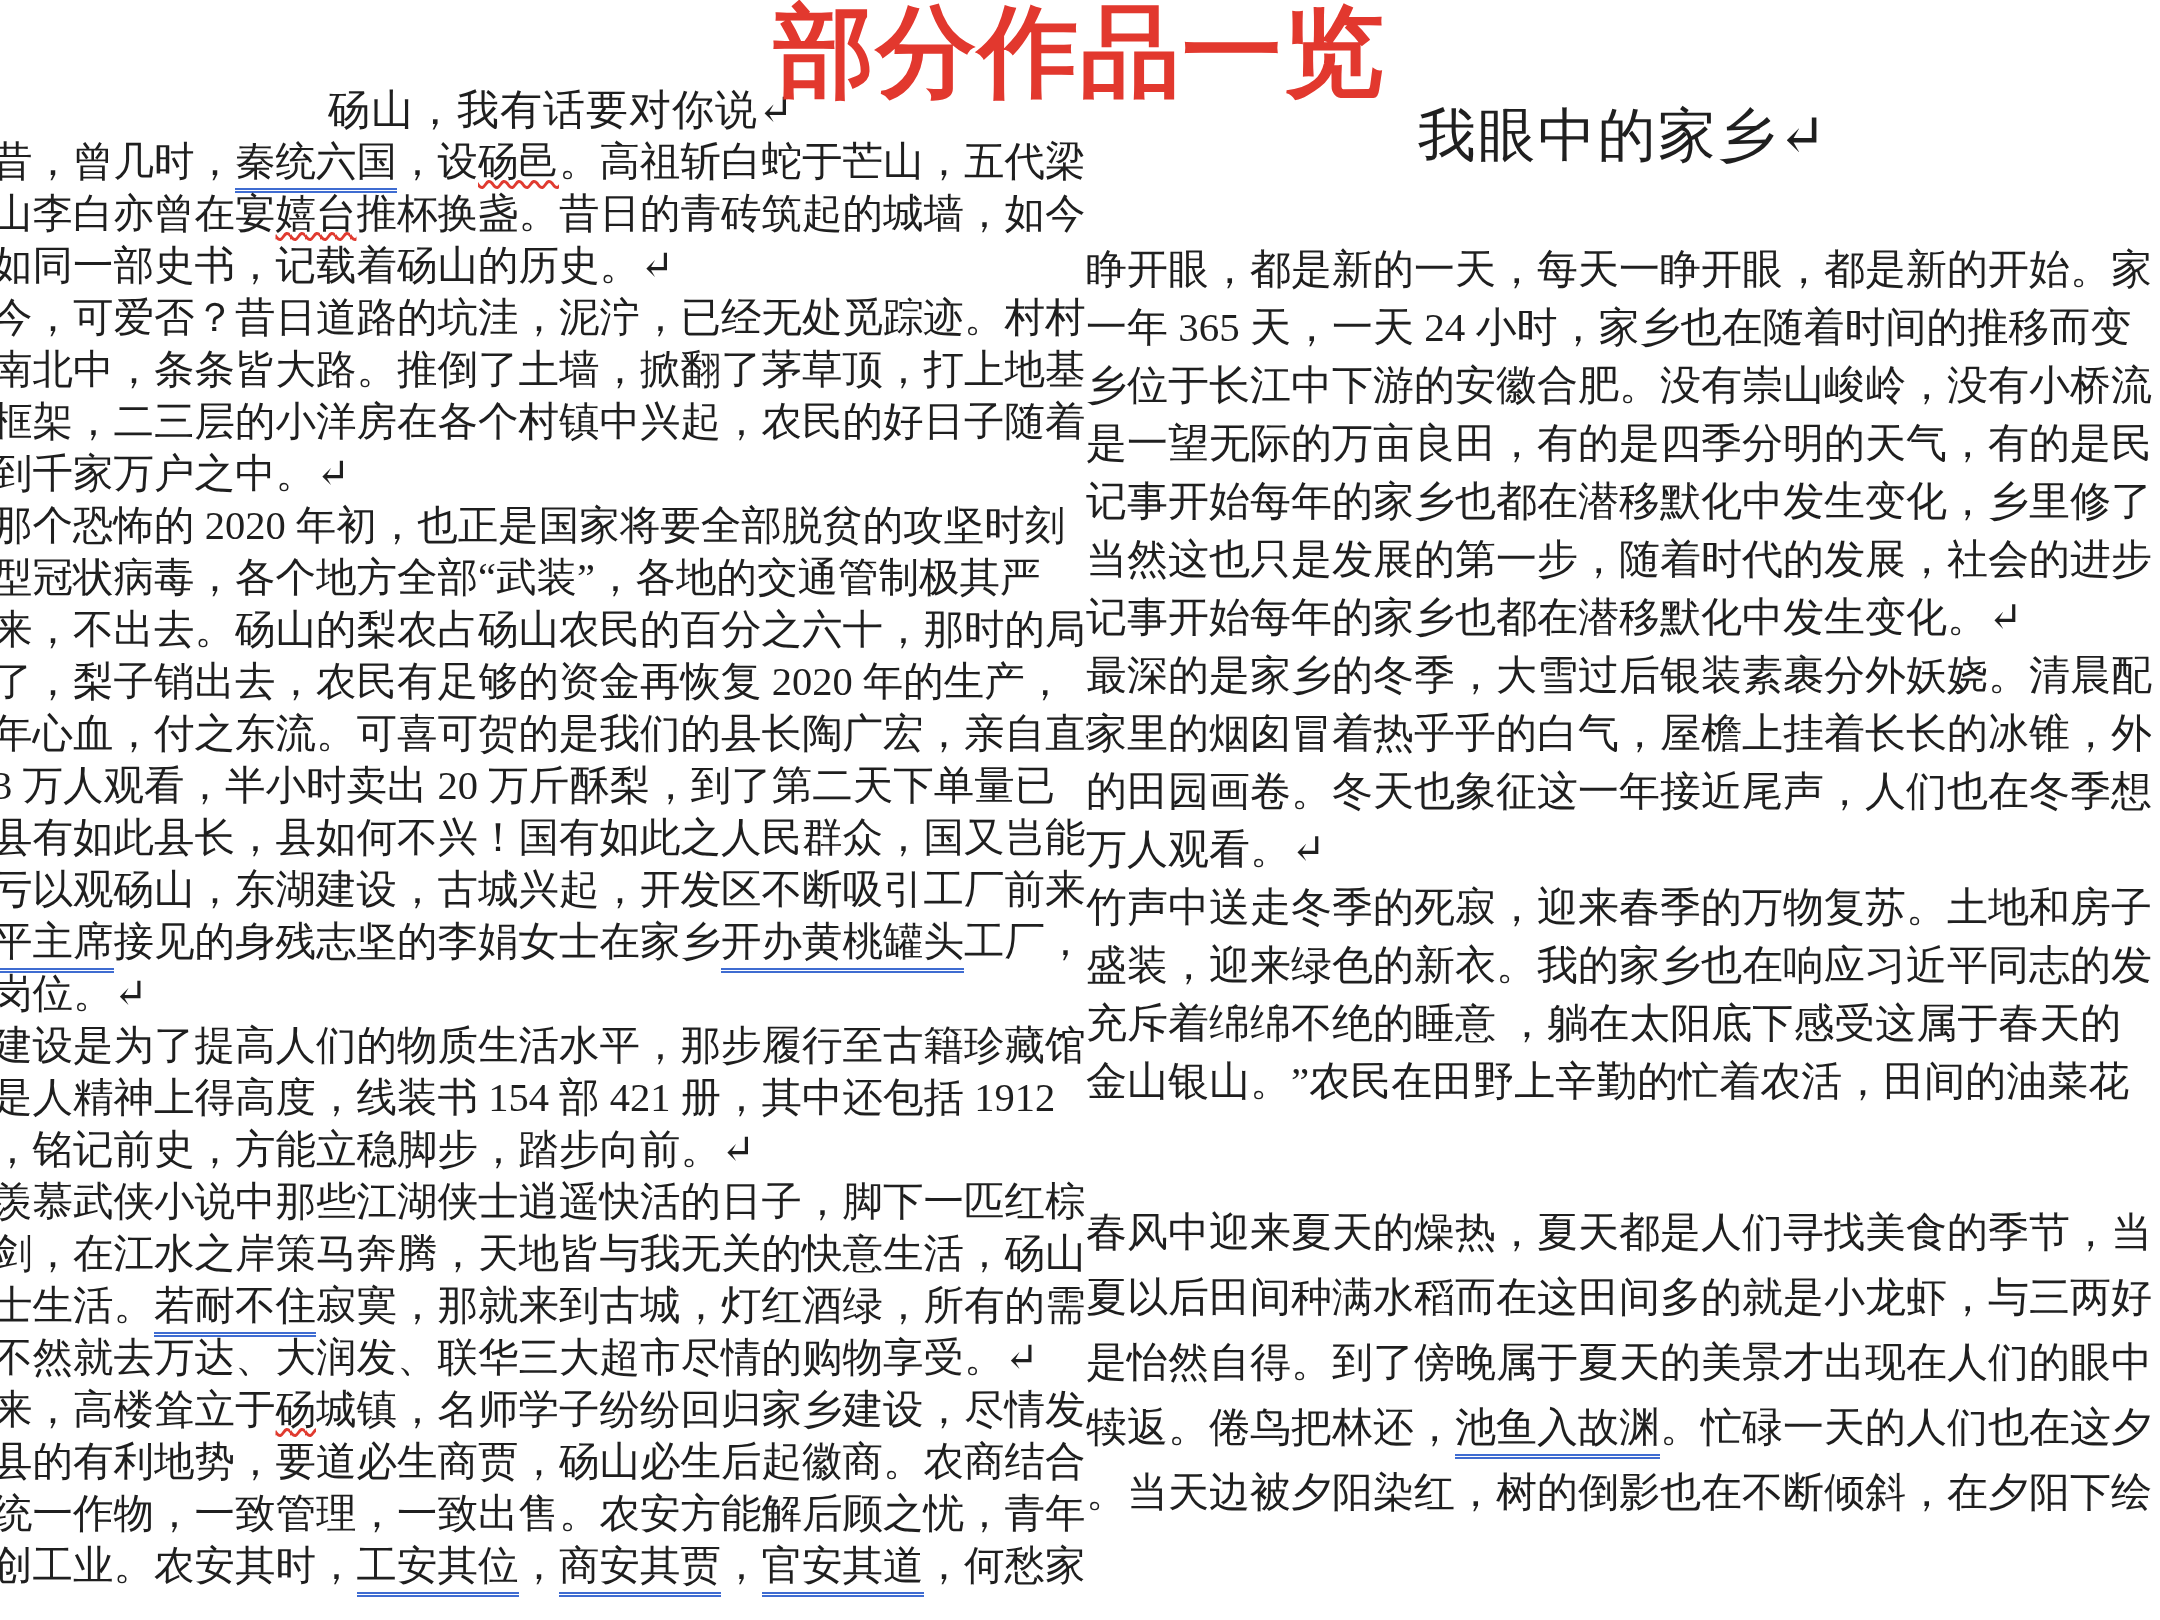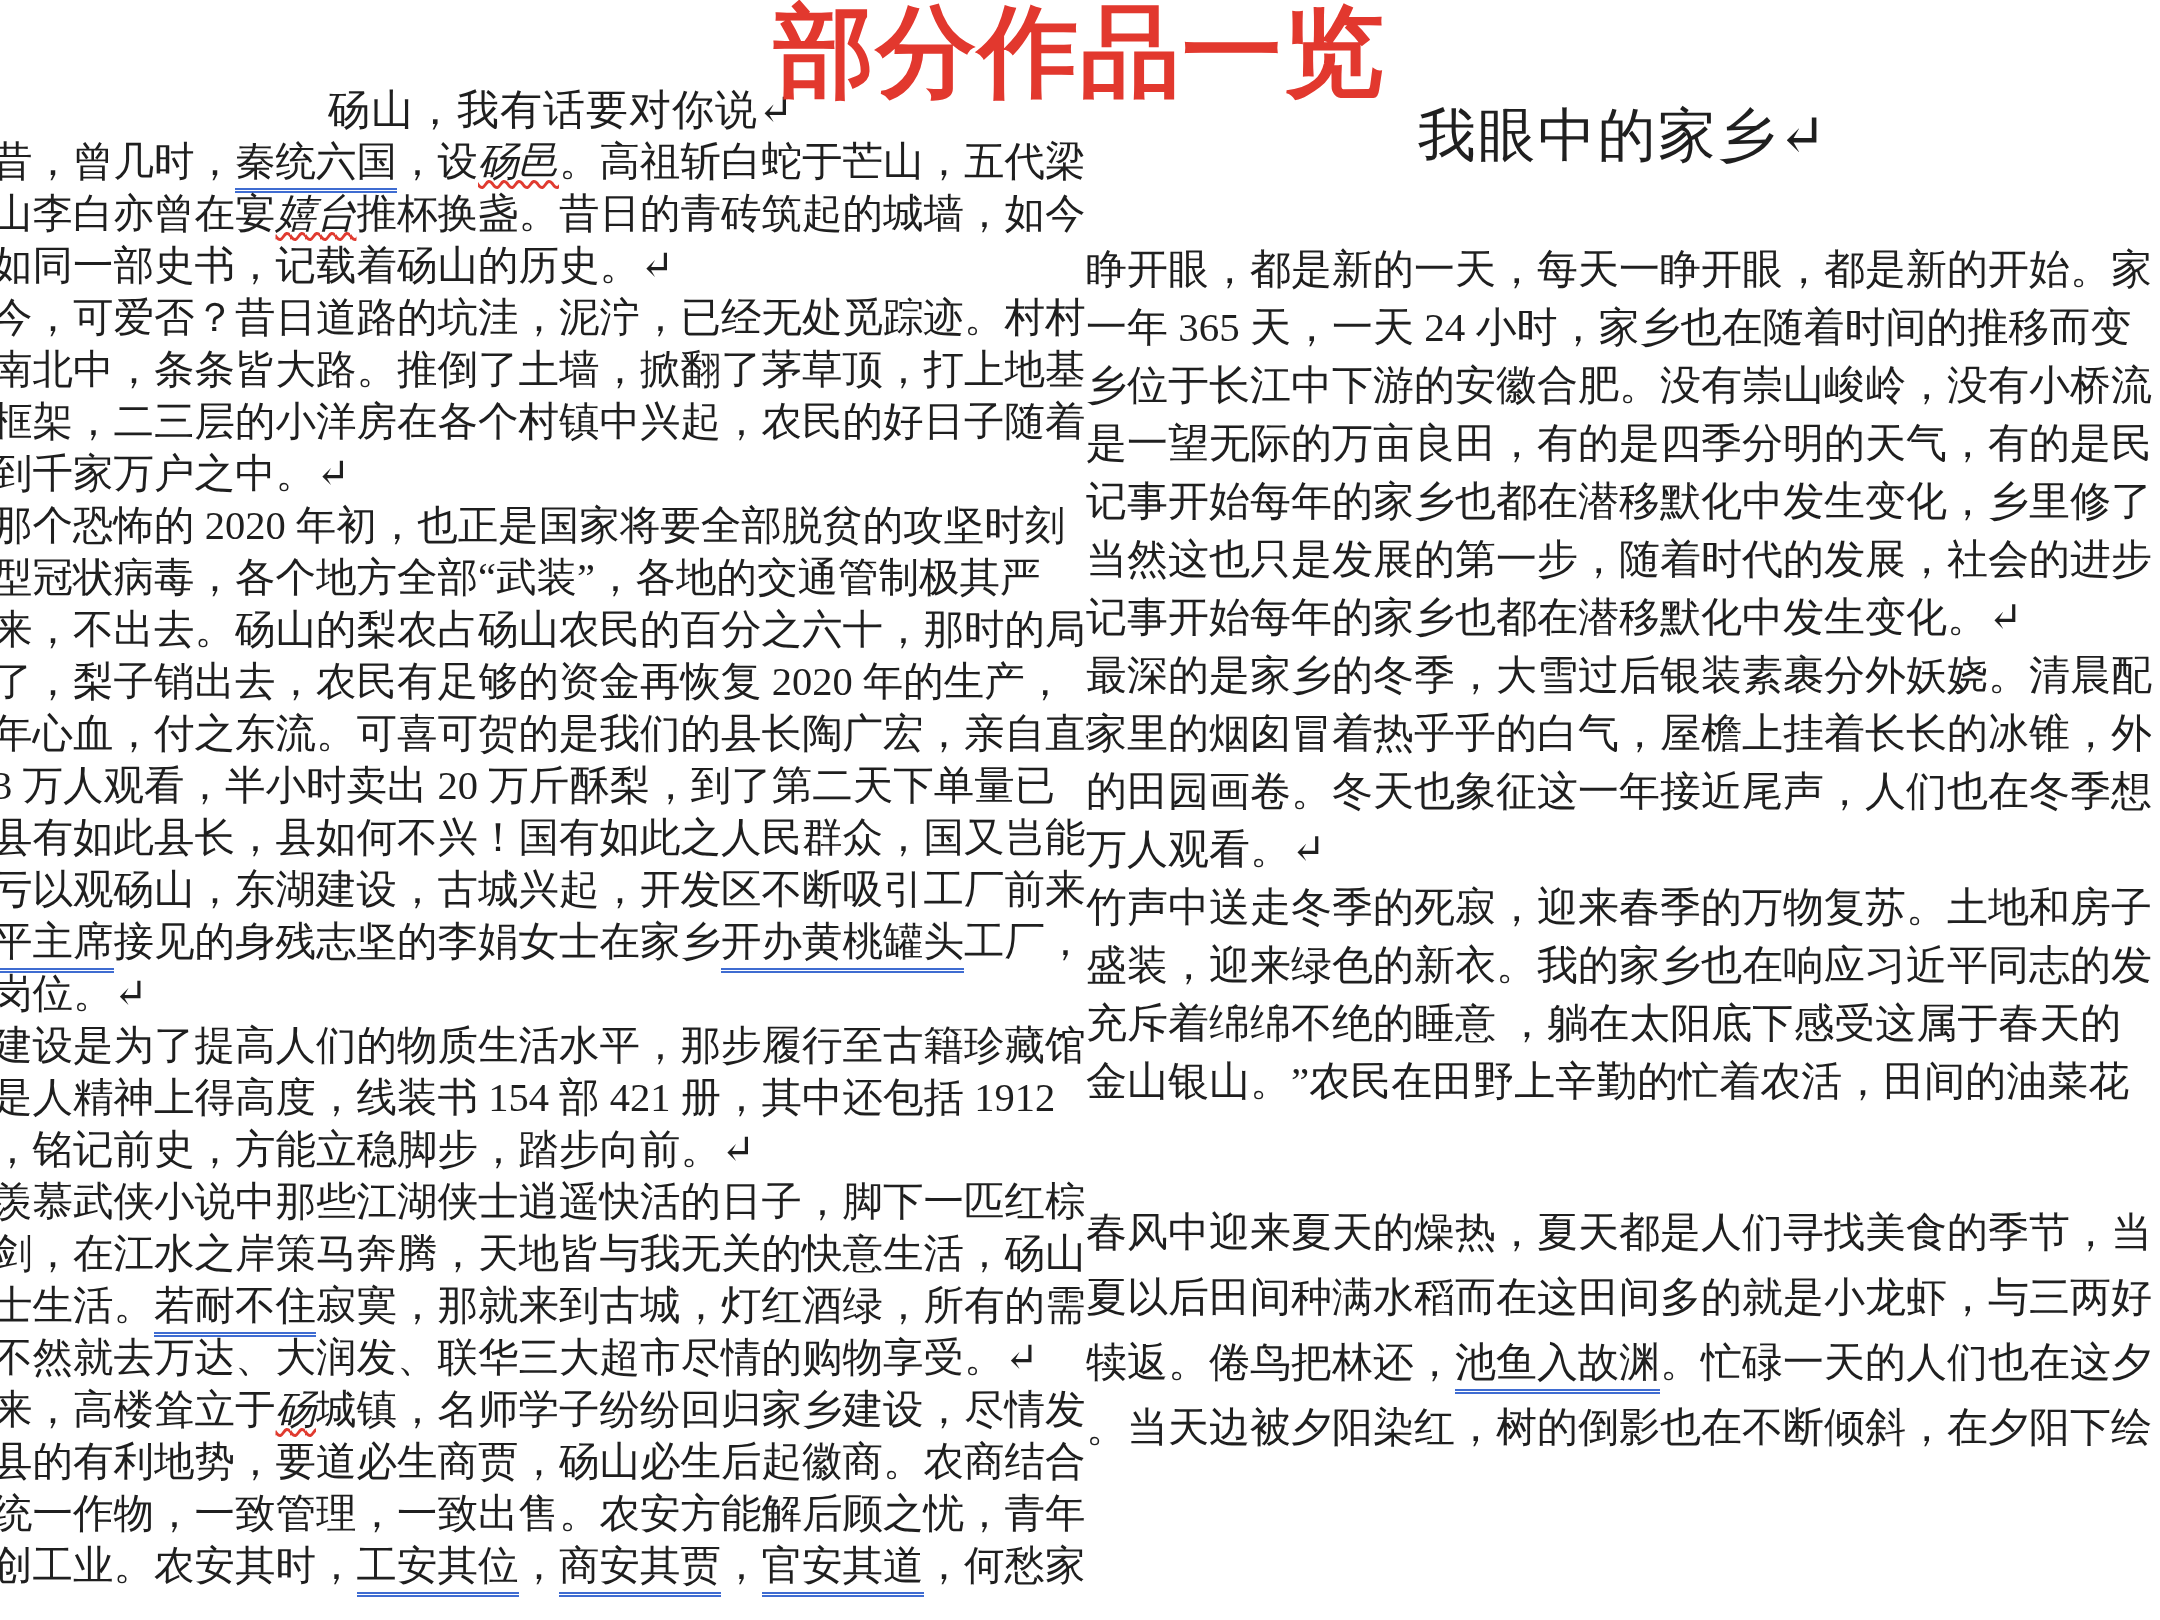--- a/index.html
+++ b/index.html
@@ -74,21 +74,20 @@
   .u-blue{
     border-bottom:5px double var(--ublue);
     padding-bottom:4px;
   }
   .u-red{
     text-decoration:underline;
     text-decoration-style:wavy;
     text-decoration-color:var(--usquig);
     text-decoration-thickness:3px;
     text-underline-offset:5px;
-    font-style:italic;
   }
 </style>
 </head>
 <body>
 
 <div class="page">
   <h1 class="red-title">部分作品一览</h1>
 
   <section class="col left">
     <div class="essay-title left-t">砀山，我有话要对你说↵</div>
@@ -137,17 +136,18 @@
         <div class="tline">最深的是家乡的冬季，大雪过后银装素裹分外妖娆。清晨配</div>
         <div class="tline">家里的烟囱冒着热乎乎的白气，屋檐上挂着长长的冰锥，外</div>
         <div class="tline">的田园画卷。冬天也象征这一年接近尾声，人们也在冬季想</div>
         <div class="tline">万人观看。↵</div>
         <div class="tline">竹声中送走冬季的死寂，迎来春季的万物复苏。土地和房子</div>
         <div class="tline">盛装，迎来绿色的新衣。我的家乡也在响应习近平同志的发</div>
         <div class="tline">充斥着绵绵不绝的睡意 ，躺在太阳底下感受这属于春天的</div>
         <div class="tline">金山银山。”农民在田野上辛勤的忙着农活，田间的油菜花</div>
         <div class="tline wide" style="margin-top: 90px;">春风中迎来夏天的燥热，夏天都是人们寻找美食的季节，当</div>
         <div class="tline wide">夏以后田间种满水稻而在这田间多的就是小龙虾，与三两好</div>
+        <div class="tline wide">是怡然自得。到了傍晚属于夏天的美景才出现在人们的眼中</div>
         <div class="tline wide">犊返。倦鸟把林还，<span class="u-blue">池鱼入故渊</span>。忙碌一天的人们也在这夕</div>
         <div class="tline wide">。当天边被夕阳染红，树的倒影也在不断倾斜，在夕阳下绘</div>
       </div>
   </section>
 </div>
 
 </body></html>

